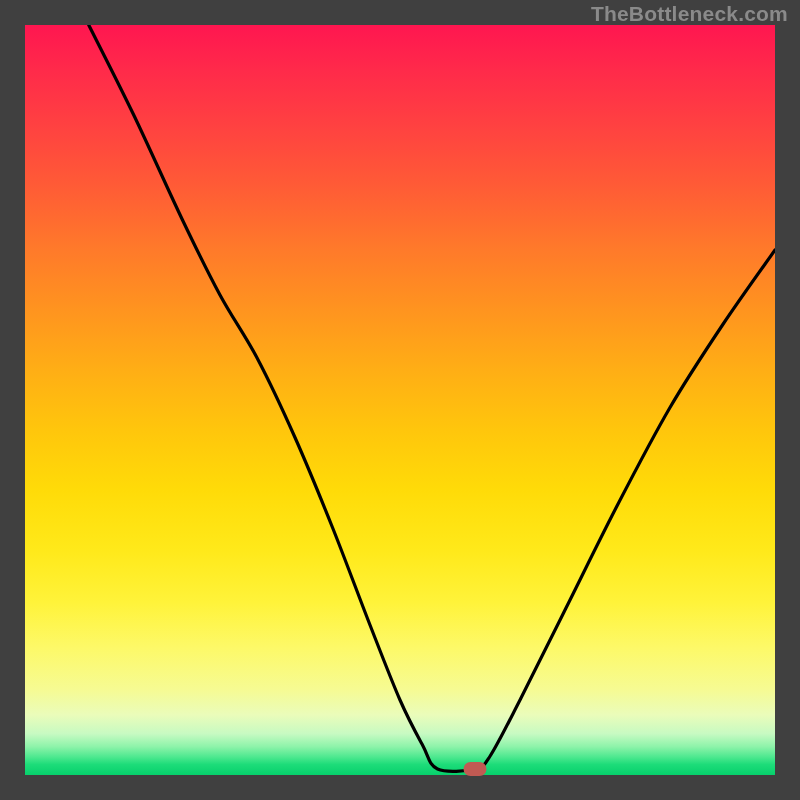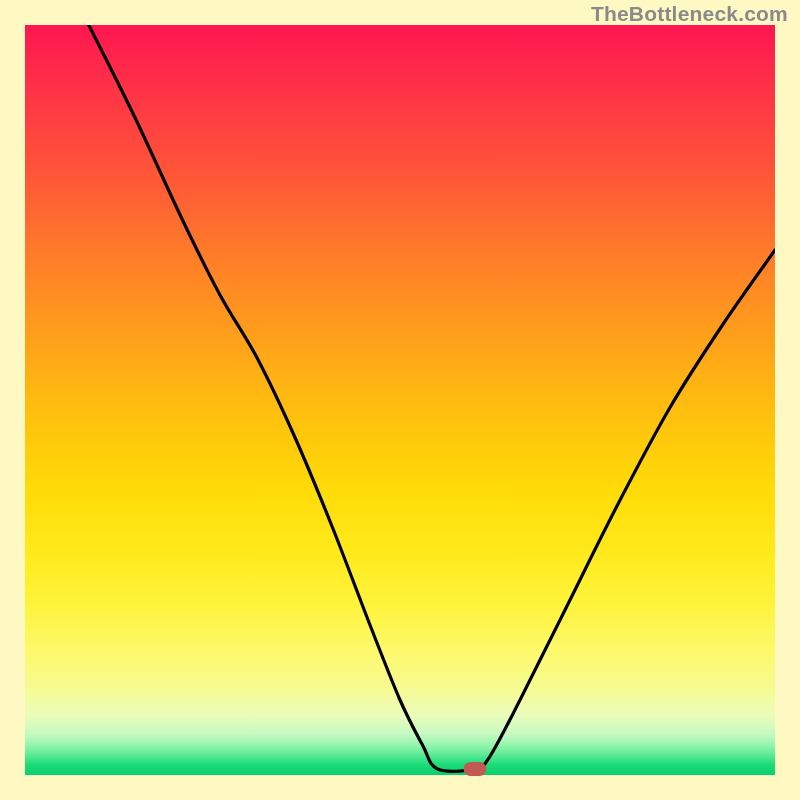--- a/index.html
+++ b/index.html
@@ -9,21 +9,21 @@
     height: 800px;
     background: #000;
     overflow: hidden;
   }
   .frame {
     position: absolute;
     left: 0;
     top: 0;
     width: 800px;
     height: 800px;
-    background: #fef9c3;
+    background: #404040;
   }
   .plot {
     position: absolute;
     left: 25px;
     top: 25px;
     width: 750px;
     height: 750px;
     background: linear-gradient(
       to bottom,
       #ff1650 0%,

